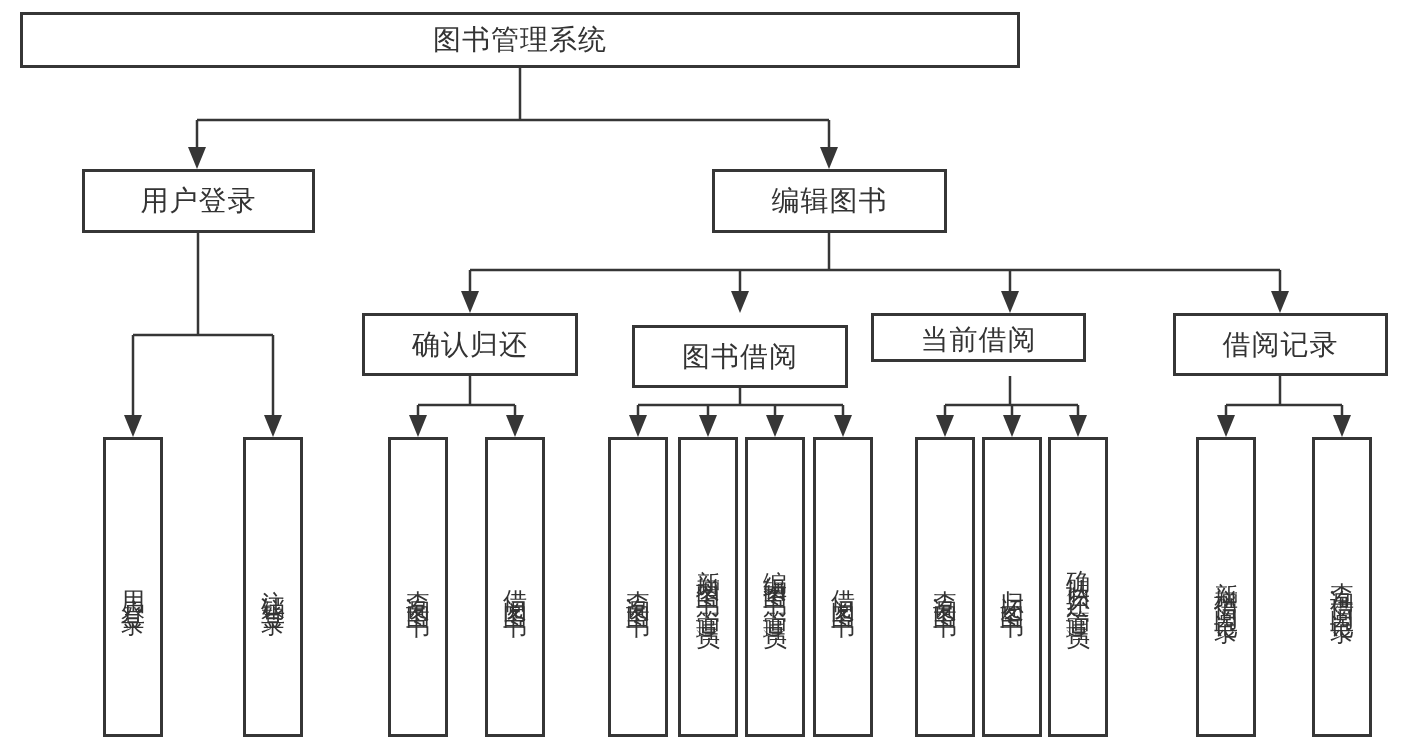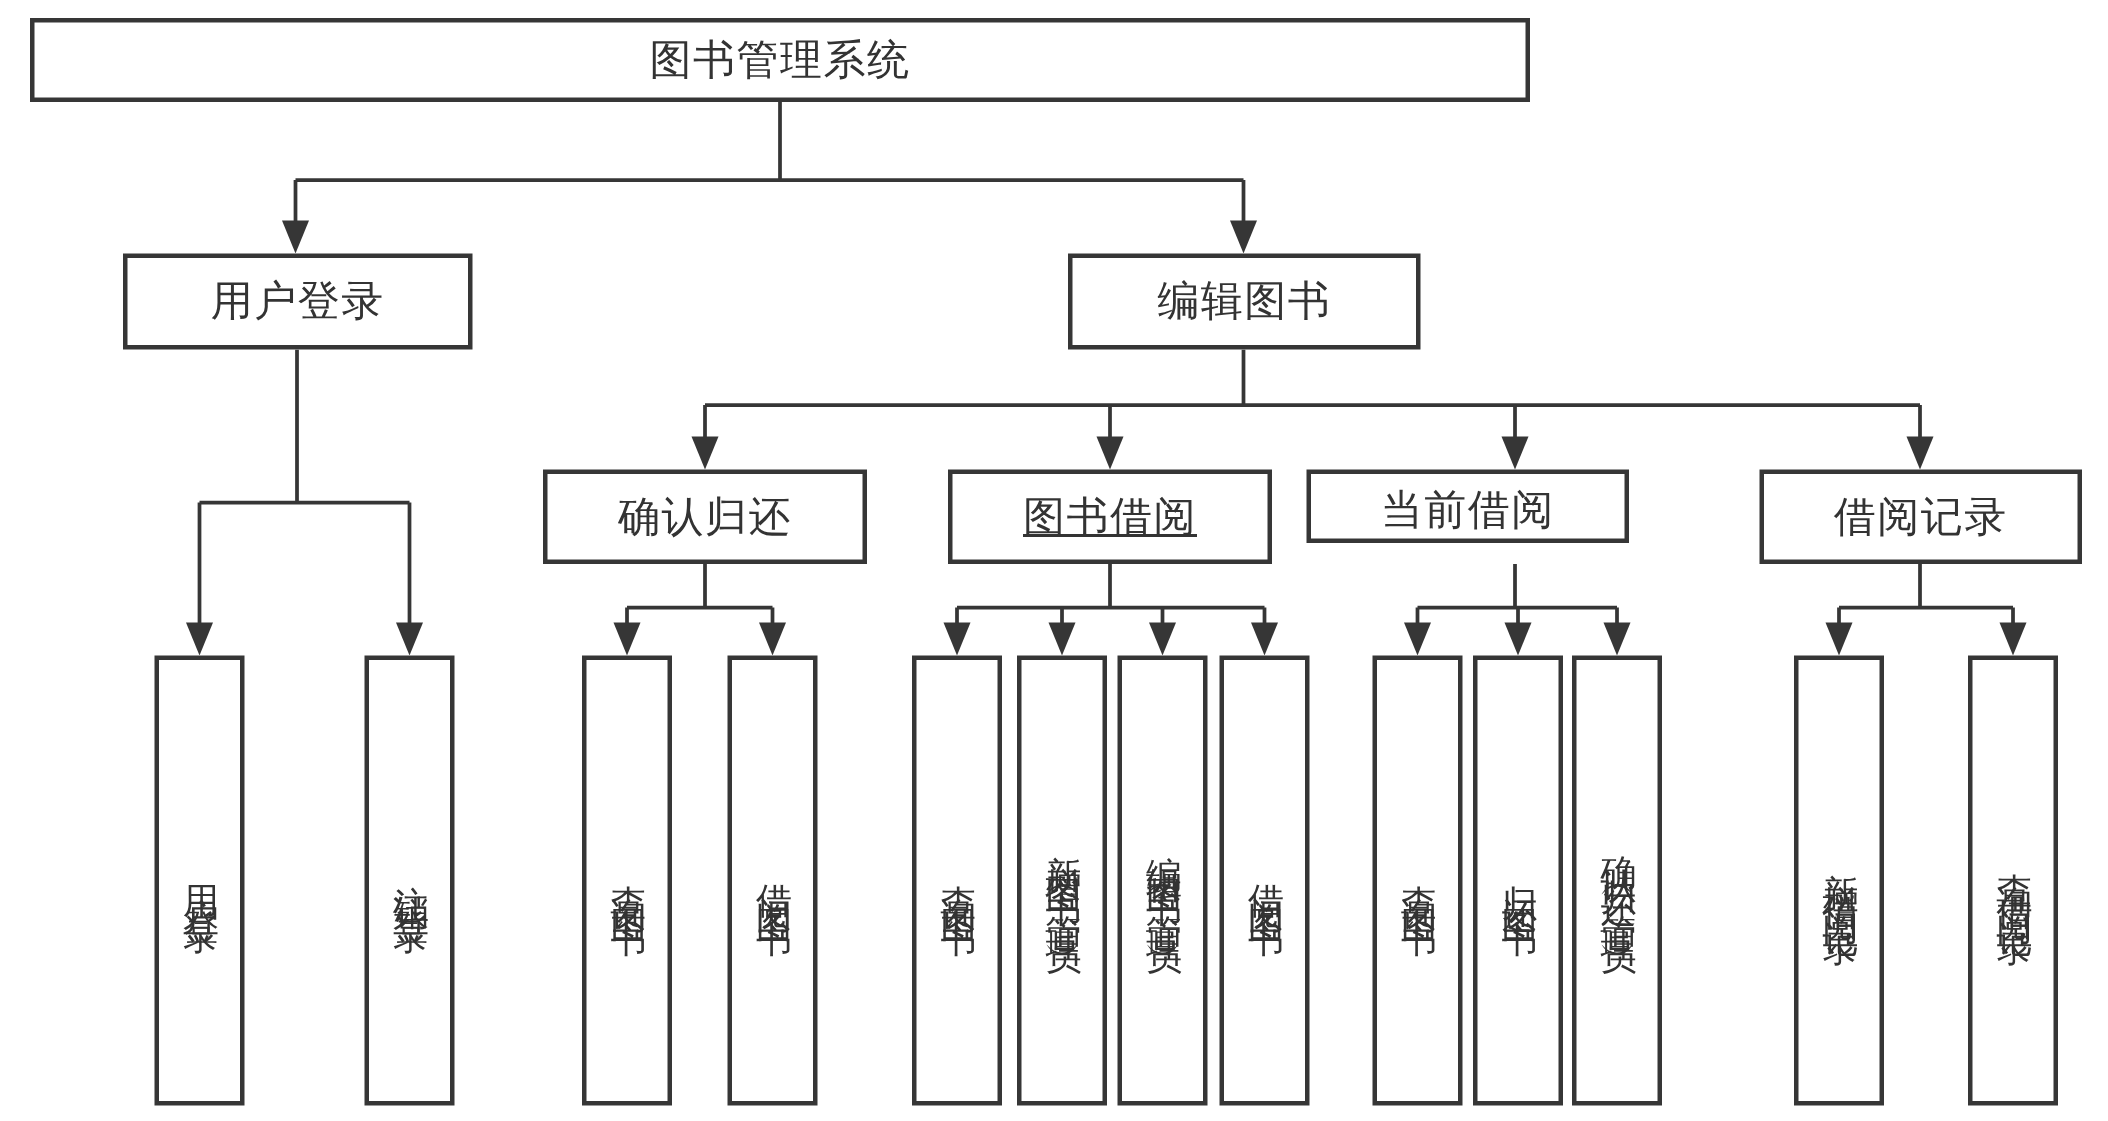--- a/index.html
+++ b/index.html
@@ -131,21 +131,21 @@
   <div class="node" style="left:82px;top:169px;width:233px;height:64px;">
     <span>用户登录</span>
   </div>
   <div class="node" style="left:712px;top:169px;width:235px;height:64px;">
     <span>编辑图书</span>
   </div>
 
   <div class="node" style="left:362px;top:313px;width:216px;height:63px;">
     <span>确认归还</span>
   </div>
-  <div class="node" style="left:632px;top:313px;width:216px;height:63px;text-decoration:underline;">
+  <div class="node" style="left:632px;top:325px;width:216px;height:63px;">
     <span>图书借阅</span>
   </div>
   <div class="node" style="left:871px;top:313px;width:215px;height:49px;align-items:flex-end;">
     <span>当前借阅</span>
   </div>
   <div class="node" style="left:1173px;top:313px;width:215px;height:63px;">
     <span>借阅记录</span>
   </div>
 
   <div class="node leaf" style="left:103px;top:437px;width:60px;height:300px;">

